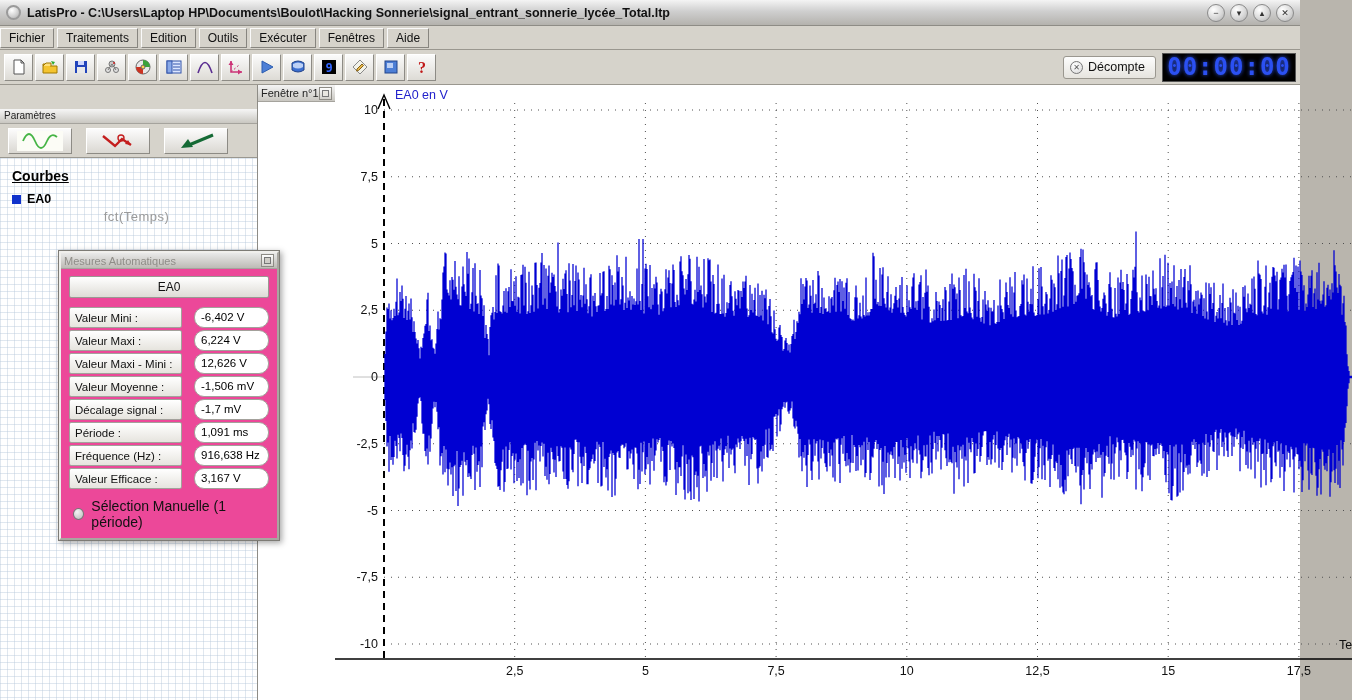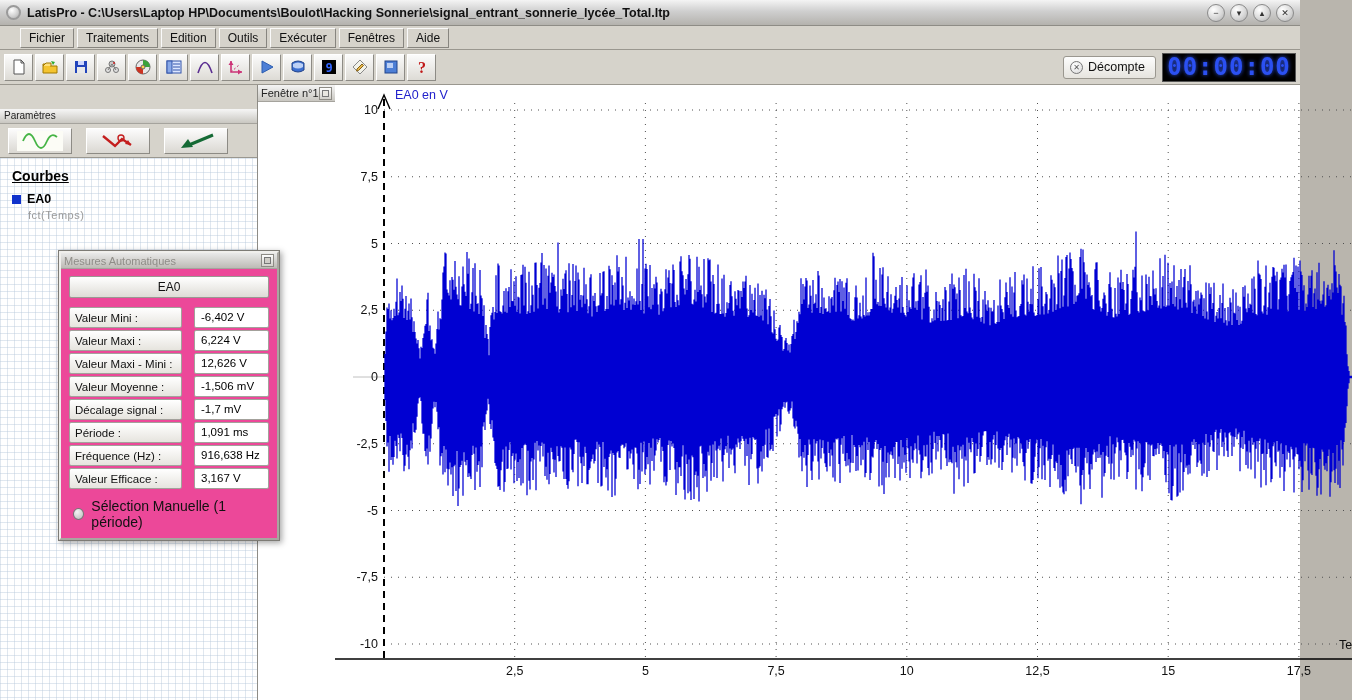--- a/index.html
+++ b/index.html
@@ -11,21 +11,21 @@
     background:linear-gradient(#f4f4f4,#cfcfcf 45%,#b4b2ad); border-bottom:1px solid #8e8c86; }
   .app-icon { width:15px; height:15px; border-radius:50%; border:2px solid #9a9a9a;
     background:radial-gradient(circle at 35% 30%, #ffffff, #cfcfcf 60%, #a8a8a8); margin-right:6px; flex:0 0 auto; }
   .titlebar .title { font-size:12.5px; font-weight:bold; color:#111; white-space:nowrap; overflow:hidden; flex:1; }
   .winbtns { display:flex; gap:5px; margin-left:8px; }
   .winbtn { width:18px; height:18px; border-radius:50%; border:1px solid #8a8a8a; color:#333;
     background:radial-gradient(circle at 35% 30%, #ffffff, #d9d9d9 55%, #b0b0b0); font-size:9px; line-height:16px;
     text-align:center; cursor:pointer; }
 
   
-  .menubar { height:24px; background:#d6d3cb; display:flex; align-items:center; gap:3px; padding:2px 20px;
+  .menubar { height:24px; background:#d6d3cb; display:flex; align-items:center; gap:3px; padding:2px 0;
     border-bottom:1px solid #9a978f; }
   .menu-item { font-size:12px; color:#111; padding:2px 8px; background:#d6d3cb;
     border:1px solid; border-color:#fafafa #87857f #87857f #fafafa; cursor:pointer; }
 
   
   .toolbar { height:35px; background:#d6d3cb; display:flex; align-items:center; padding:3px 4px;
     border-bottom:1px solid #9a978f; }
   .tbtn { width:29px; height:27px; margin-right:2px; display:flex; align-items:center; justify-content:center;
     background:linear-gradient(#fbfbfb,#dddbd5); border:1px solid; border-color:#ffffff #8d8b85 #8d8b85 #ffffff; cursor:pointer; }
   .tbtn svg { display:block; }
@@ -51,21 +51,21 @@
   .pbtn { width:64px; height:26px; display:flex; align-items:center; justify-content:center;
     background:linear-gradient(#fcfcfc,#dad8d2); border:1px solid; border-color:#ffffff #8d8b85 #8d8b85 #ffffff; cursor:pointer; }
   .paper { flex:1; background-color:#ffffff;
     background-image:linear-gradient(rgba(186,202,220,.45) 1px, transparent 1px),
                      linear-gradient(90deg, rgba(186,202,220,.45) 1px, transparent 1px);
     background-size:7px 7px; padding:10px 12px; }
   .courbes-title { font-size:14px; font-weight:bold; text-decoration:underline; color:#000; margin-bottom:8px; }
   .curve-row { display:flex; align-items:center; gap:6px; }
   .curve-swatch { width:9px; height:9px; background:#1133cc; }
   .curve-name { font-size:12.5px; font-weight:bold; color:#000; }
-  .curve-fn { font-size:11px; color:#9a9a9a; margin:3px 0 0 16px; letter-spacing:.5px; }
+  .curve-fn { font-size:13px; color:#9a9a9a; margin:3px 0 0 16px; letter-spacing:.5px;text-align:center; }
 
   
   .chart-window { flex:1; display:flex; flex-direction:row; background:#fff; }
   .fen-header { height:17px; background:linear-gradient(#f4f4f4,#c9c7c1); border-bottom:1px solid #a5a39d;
     display:flex; align-items:center; padding:0 3px; }
   .fen-title { font-size:11px; color:#222; flex:1; }
   .fen-btn { width:13px; height:13px; background:linear-gradient(#fdfdfd,#d2d0ca); border:1px solid #8d8b85;
     display:flex; align-items:center; justify-content:center; cursor:pointer; }
   .fen-btn i { display:block; width:7px; height:7px; border:1px solid #777; background:#e9e7e1; }
   .chart-area { position:relative; flex:1; background:#fff; }
@@ -80,21 +80,21 @@
   .dialog-title .txt { flex:1; font-size:11px; color:#8f8d88; }
   .dialog-close { width:13px; height:13px; background:linear-gradient(#fdfdfd,#d2d0ca); border:1px solid #8d8b85;
     display:flex; align-items:center; justify-content:center; cursor:pointer; }
   .dialog-close i { display:block; width:7px; height:7px; border:1px solid #777; background:#cfcdc7; }
   .dialog-body { padding:7px 8px 8px 8px; }
   .chan-btn { height:22px; margin-bottom:9px; background:linear-gradient(#ffffff,#dedcd6); border:1px solid #9a9892;
     border-radius:2px; text-align:center; font-size:12px; color:#111; line-height:20px; cursor:pointer; }
   .mrow { display:flex; gap:12px; margin-bottom:2px; height:21px; }
   .mlabel { width:113px; background:linear-gradient(#ffffff,#e6e4de); border:1px solid #a3a19b; border-radius:2px;
     font-size:11.5px; color:#111; padding:4px 0 0 5px; }
-  .mvalue { flex:1; background:#fff; border:1px solid #a3a19b; border-radius:2px;
+  .mvalue { flex:1; background:#fff; border:1px solid #a3a19b; border-radius:10px;
     font-size:11.5px; color:#000; padding:3px 0 0 6px; }
   .radio-row { display:flex; align-items:center; gap:7px; margin-top:9px; padding-left:4px; }
   .radio { width:12px; height:12px; border-radius:50%; border:1px solid #777;
     background:radial-gradient(circle at 35% 30%, #f4f4f4, #b9b9b9); cursor:pointer; }
   .radio-label { font-size:14px; color:#111; }
 </style>
 </head>
 <body>
 
 <div id="app">

